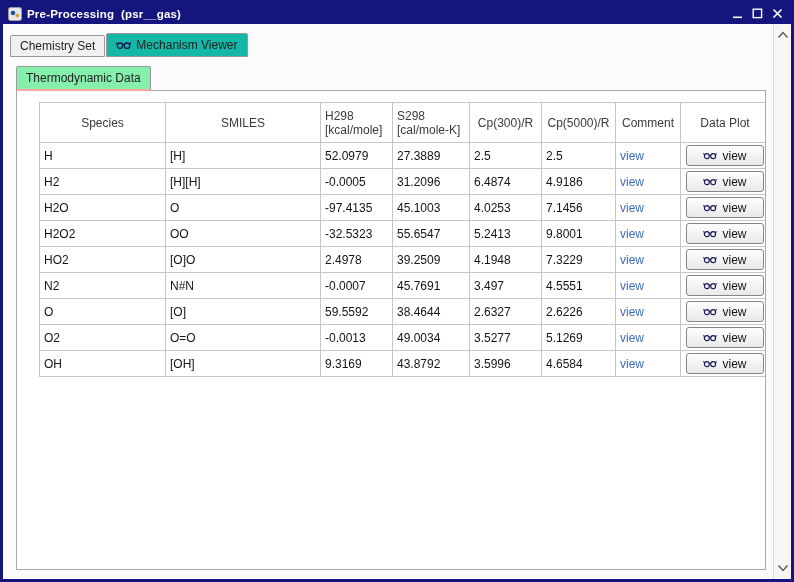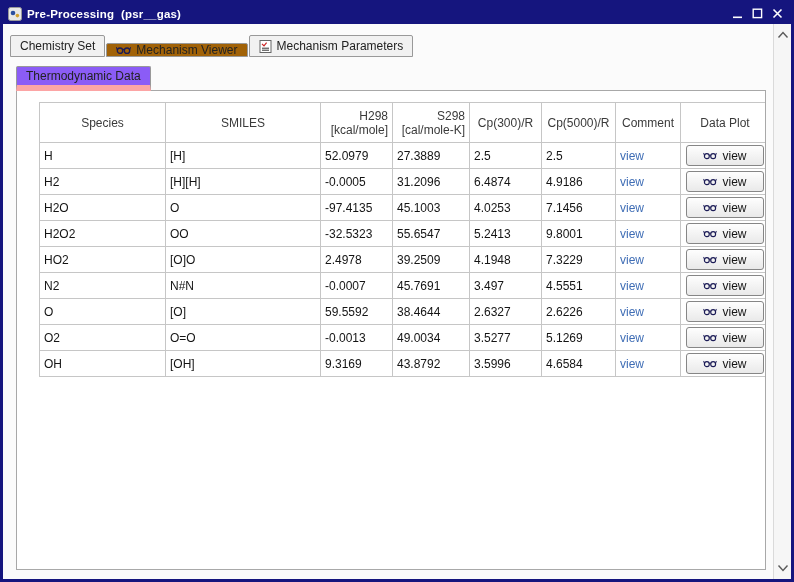--- a/index.html
+++ b/index.html
@@ -15,33 +15,33 @@
 
   .client { flex:1; display:flex; min-height:0; }
   .content { flex:1; min-width:0; display:flex; flex-direction:column; padding-top:6px; }
 
   .tabrow { display:flex; align-items:flex-end; }
   .tabrow1 { padding-left:7px; height:27px; }
   .tab { display:flex; align-items:center; gap:5px; border:1px solid #999; background:#f1f1f1;
     border-radius:2px 2px 0 0; padding:0 9px; height:22px; font-size:12px; color:#222;
     white-space:nowrap; cursor:default; position:relative; }
   .tabrow1 .tab { margin-right:1px; }
-  .tabrow1 .tab.active { background:#a16207; height:14px; z-index:2; }
+  .tabrow1 .tab.active { background:#14b8a6; height:24px; z-index:2; }
   .tabrow2 { padding-left:13px; height:26px; margin-top:7px; }
-  .tabrow2 .tab.active { background:#8b5cf6; height:25px; border-bottom:6px solid #fca5a5;
+  .tabrow2 .tab.active { background:#86efac; height:25px; border-bottom:2px solid #fca5a5;
     margin-bottom:-1px; z-index:3; }
 
   .panel { flex:1; margin:0 7px 9px 13px; border:1px solid #a8a8a8; background:#fff;
     padding:11px 22px; position:relative; z-index:1; overflow:hidden; }
 
   table { border-collapse:collapse; table-layout:fixed; width:730px; }
   th,td { border:1px solid #c6c6c6; font-size:12px; font-weight:normal; color:#141414;
     padding:2px 4px; overflow:hidden; white-space:nowrap; }
   thead th { height:40px; background:#fff; color:#3a3a3a; text-align:center; vertical-align:middle; }
-  thead th.al { text-align:right; }
+  thead th.al { text-align:left; }
   tbody td { height:25px; text-align:left; background:#fff; }
   .view-link { color:#3f6db5; cursor:pointer; text-decoration:none; }
   .plot-cell { padding:2px 5px; }
   .plot-btn { width:100%; height:21px; border:1px solid #868686; border-radius:3px;
     background:linear-gradient(#fefefe,#e9e9e9); display:flex; align-items:center;
     justify-content:center; gap:5px; font-size:12px; font-family:inherit; color:#141414; cursor:pointer; }
   .icon { display:inline-flex; align-items:center; }
 
   .scrollbar { flex:0 0 18px; background:#f6f6f6; border-left:1px solid #dadada;
     display:flex; flex-direction:column; align-items:center; justify-content:space-between;
@@ -91,31 +91,20 @@
         <div class="tab active">
           <span class="icon">
             <svg width="15" height="10" viewBox="0 0 15 10">
               <circle cx="4" cy="5.7" r="2.7" fill="none" stroke="#1a1a55" stroke-width="1.3"></circle>
               <circle cx="11" cy="5.7" r="2.7" fill="none" stroke="#1a1a55" stroke-width="1.3"></circle>
               <path d="M6.6 5 Q7.5 3.7 8.4 5" fill="none" stroke="#1a1a55" stroke-width="1.1"></path>
               <path d="M1.3 5 L0.4 2.2 M13.7 5 L14.6 2.2" stroke="#1a1a55" stroke-width="1"></path>
             </svg>
           </span>
           <span>Mechanism Viewer</span>
-        </div>
-        <div class="tab">
-          <span class="icon">
-            <svg width="13" height="13" viewBox="0 0 13 13">
-              <rect x="1" y="0.5" width="11" height="12" fill="#fff" stroke="#666"></rect>
-              <path d="M3 3.8 l2 2 2.6-3.2" stroke="#c22" stroke-width="1.2" fill="none"></path>
-              <line x1="3" y1="8.2" x2="10" y2="8.2" stroke="#333"></line>
-              <line x1="3" y1="10.2" x2="10" y2="10.2" stroke="#333"></line>
-            </svg>
-          </span>
-          <span>Mechanism Parameters</span>
         </div>
       </div>
 
       <div class="tabrow tabrow2">
         <div class="tab active">
           <span>Thermodynamic Data</span>
         </div>
       </div>
 
       <div class="panel">

